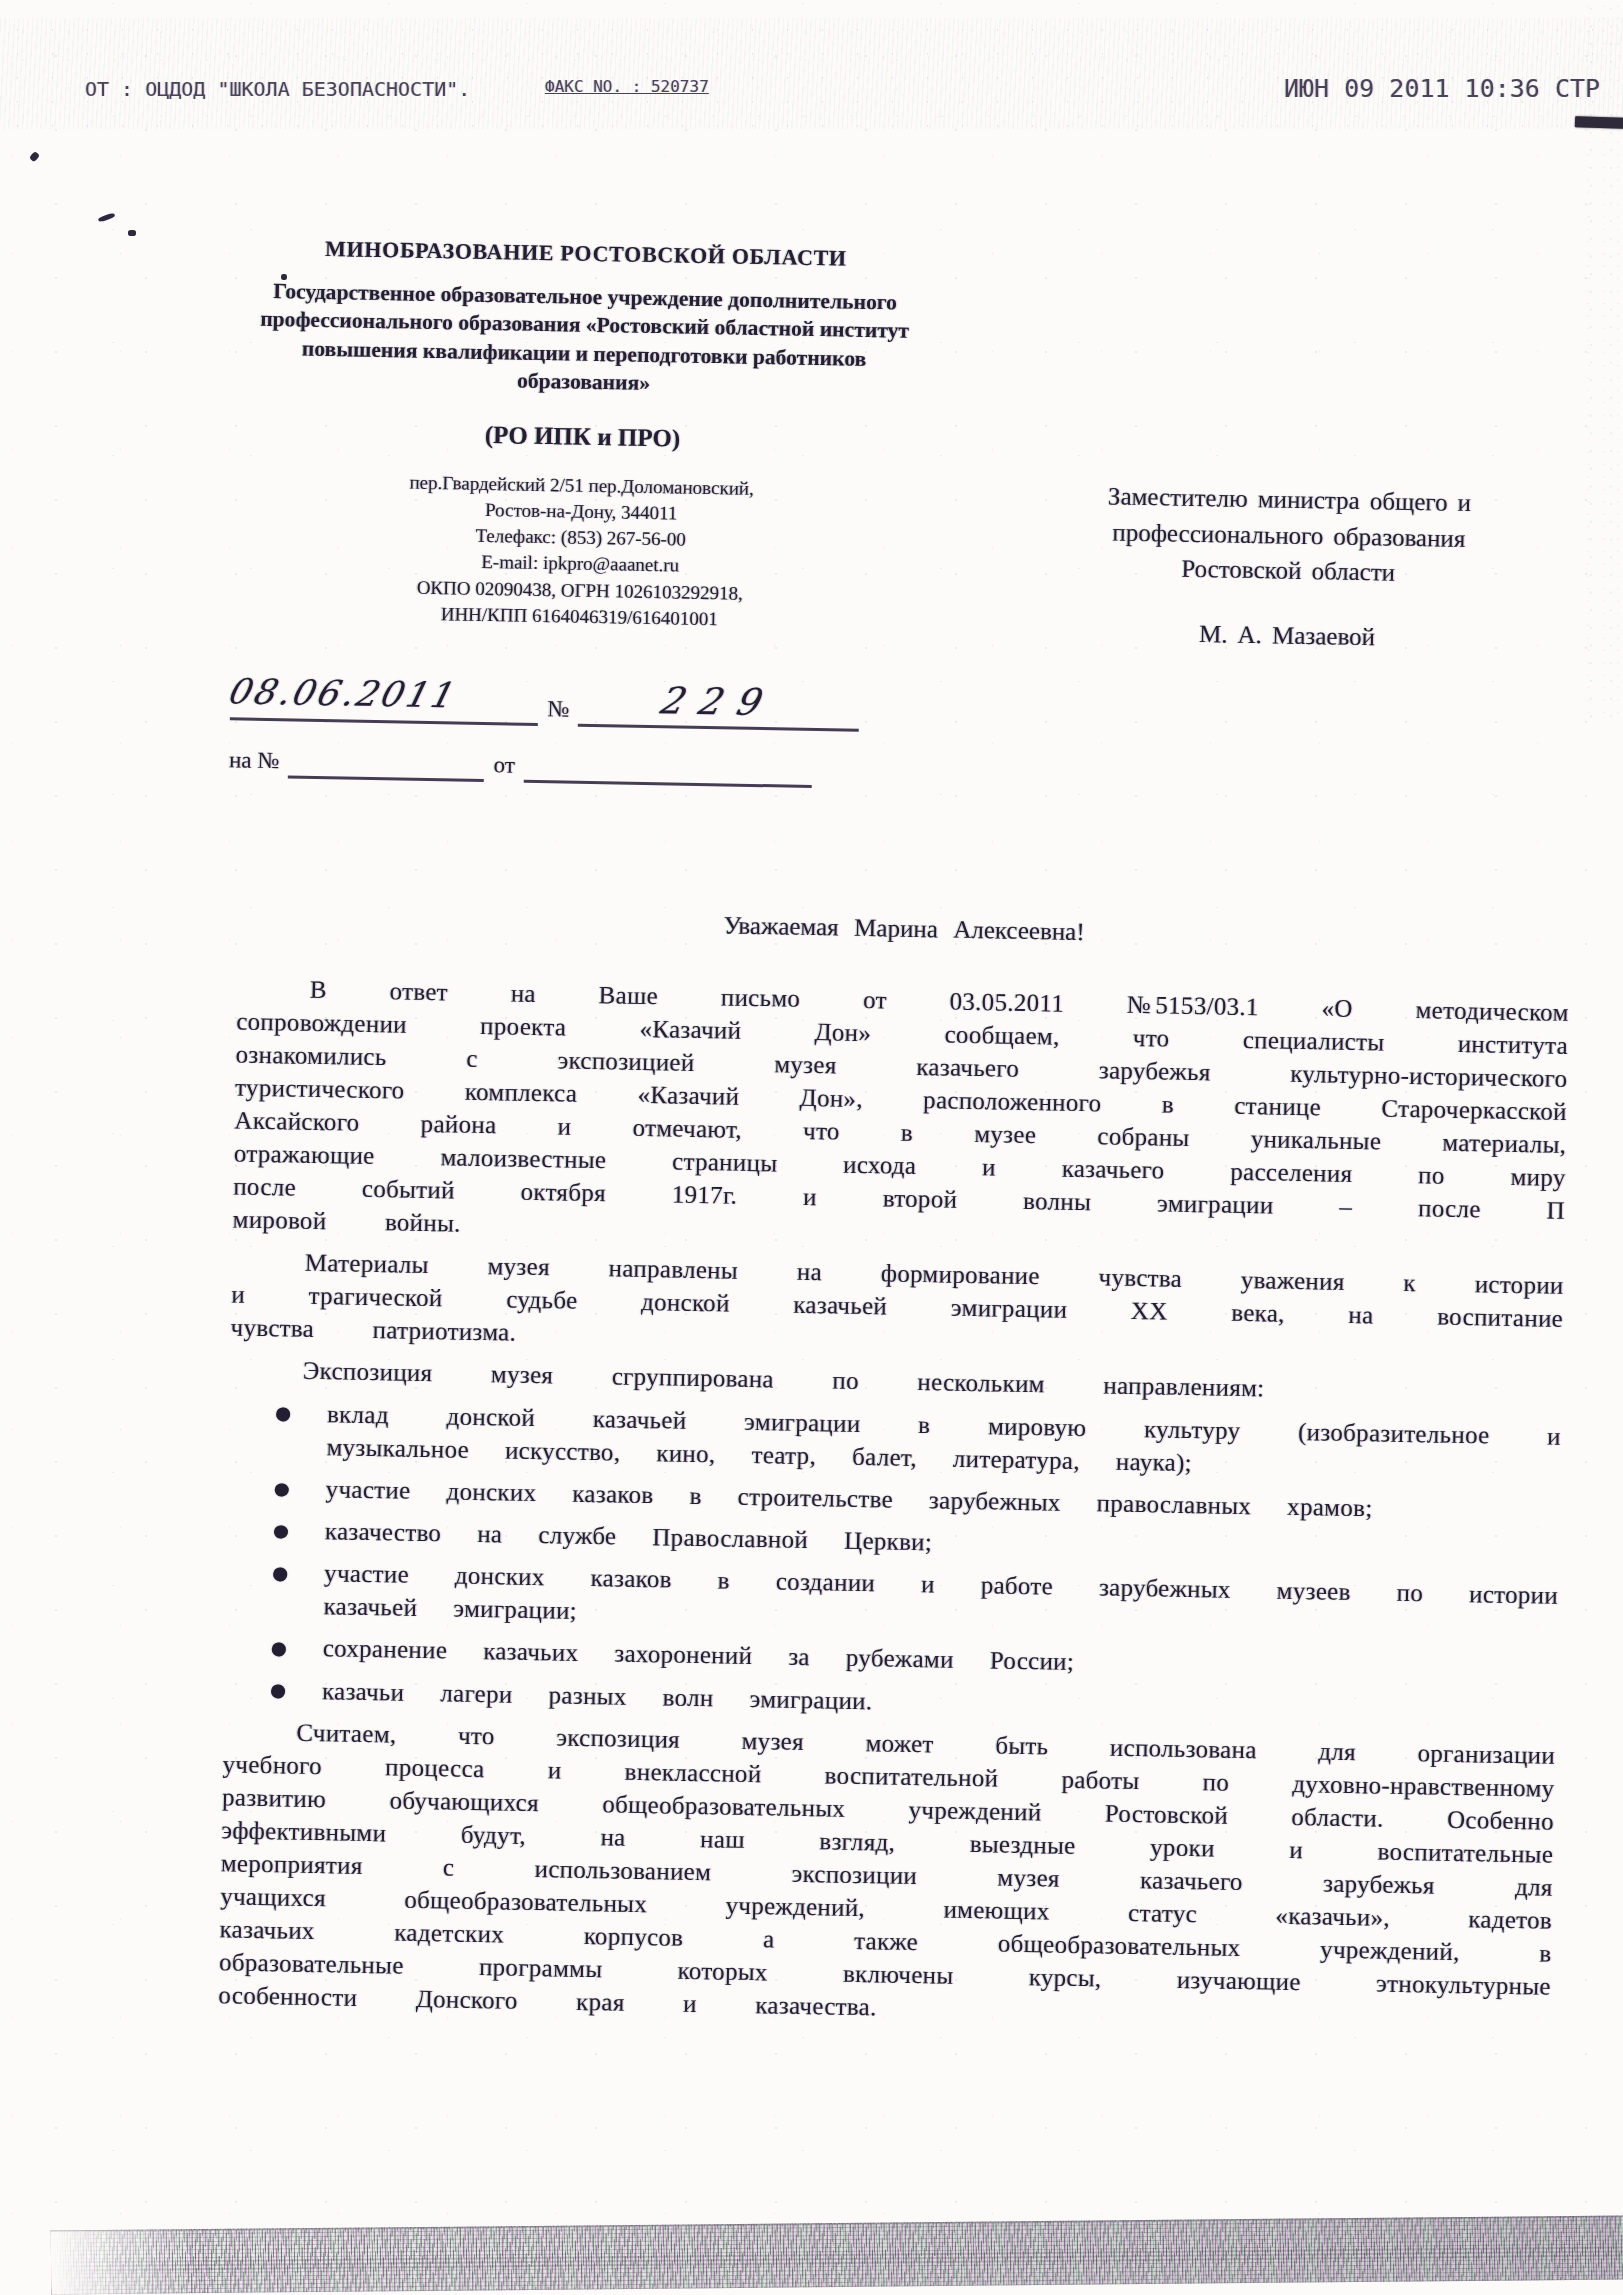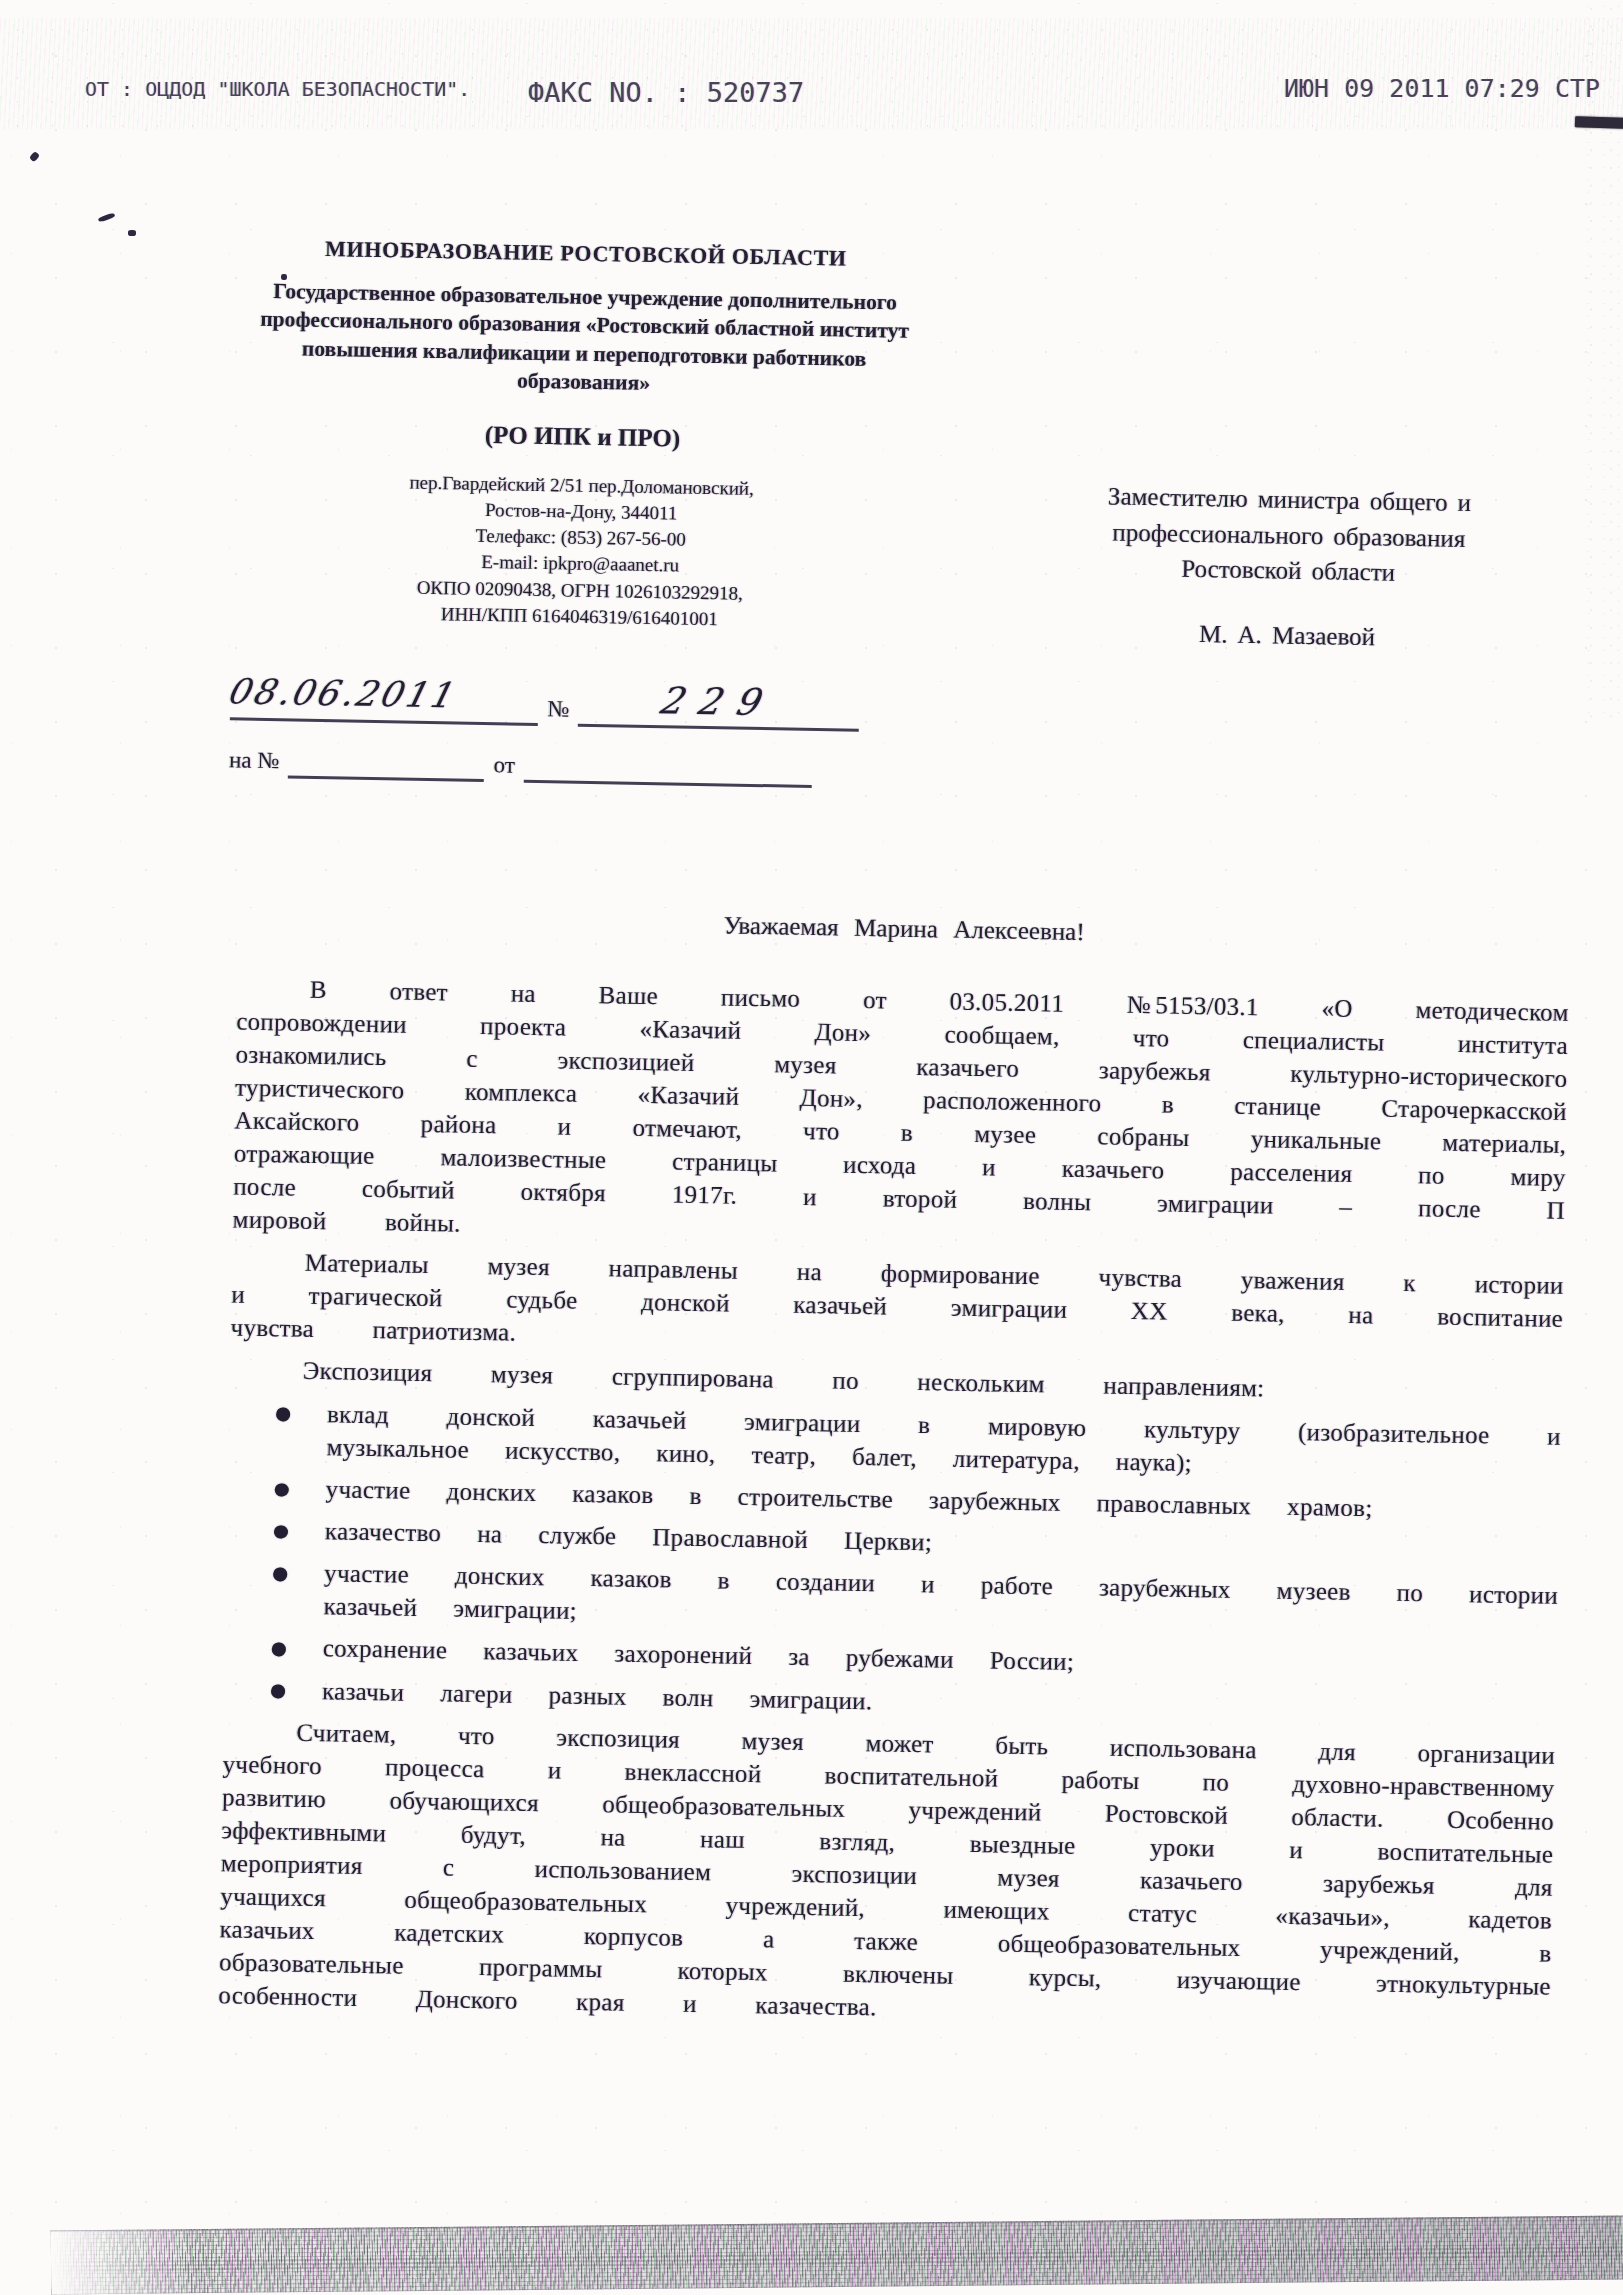--- a/index.html
+++ b/index.html
@@ -33,21 +33,21 @@
     opacity:.55;
   }
   
   .faxline{
     position:absolute; top:77px; left:0; width:1623px; height:46px;
     font-family:"DejaVu Sans Mono", monospace; color:#4a4258;
     text-shadow:1px 0 0 rgba(190,70,200,.22), -1px 0 0 rgba(60,150,70,.25);
     white-space:nowrap;
   }
   .faxline .fx1{position:absolute; left:85px; top:0; font-size:20px;}
-  .faxline .fx2{position:absolute; left:528px; top:0; font-size:27px;}
+  .faxline .fx2{position:absolute; left:545px; top:0; font-size:16px;text-decoration:underline;}
   .faxline .fx3{position:absolute; left:1284px; top:-2.6px; font-size:25px;}
   .header-mark{
     position:absolute; left:1575px; top:117px; width:50px; height:11px;
     background:#2f2a3a; transform:rotate(2deg); border-radius:1.3px;
     box-shadow:0 0 2px rgba(47,42,58,.8);
   }
   .speck{position:absolute; background:#2e2740; border-radius:40%;}
   
   .doc{
     position:absolute; left:0; top:0; width:1623px; height:2295px;
@@ -103,21 +103,21 @@
 <body>
 
 <div class="page">
 
   <div class="top-noise"></div>
   <div class="edge-noise"></div>
 
   <div class="faxline">
     <span class="fx1">ОТ : ОЦДОД "ШКОЛА БЕЗОПАСНОСТИ".</span>
     <span class="fx2">ФАКС NO. : 520737</span>
-    <span class="fx3">ИЮН 09 2011 07:29  СТР</span>
+    <span class="fx3">ИЮН 09 2011 10:36  СТР</span>
   </div>
   <div class="header-mark"></div>
 
   <div class="speck" style="left:31px;top:152px;width:6.5px;height:9.2px;transform:rotate(40deg);"></div>
   <div class="speck" style="left:98px;top:215px;width:17px;height:4.6px;transform:rotate(-18deg);"></div>
   <div class="speck" style="left:128px;top:230px;width:7.9px;height:5.9px;"></div>
   <div class="speck" style="left:281px;top:274px;width:5.9px;height:5.9px;"></div>
 
   <div class="doc">
 

